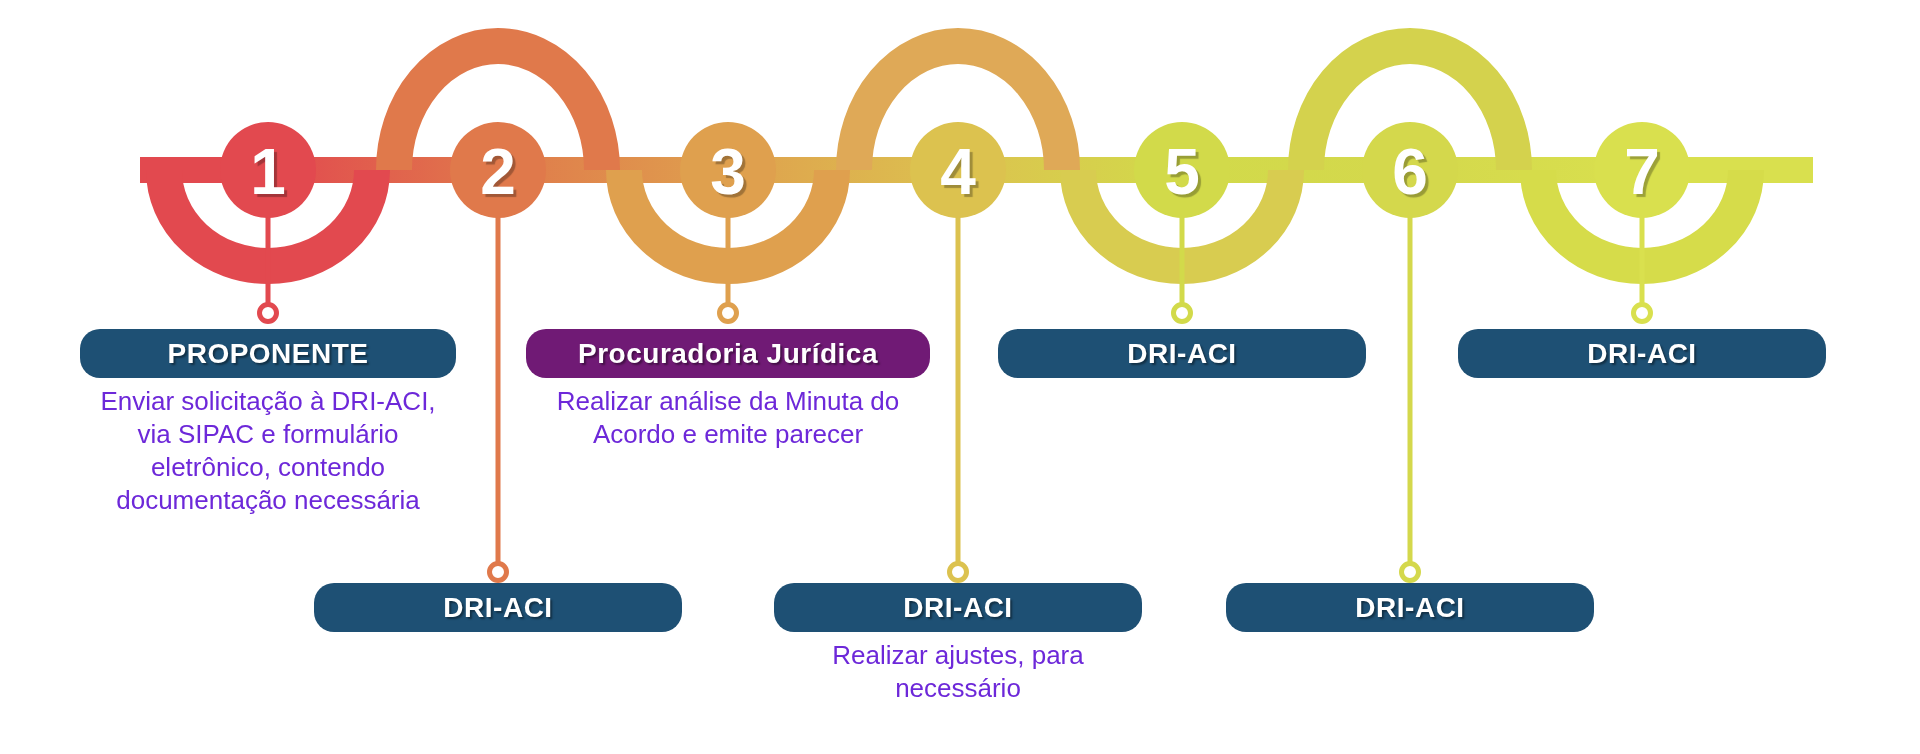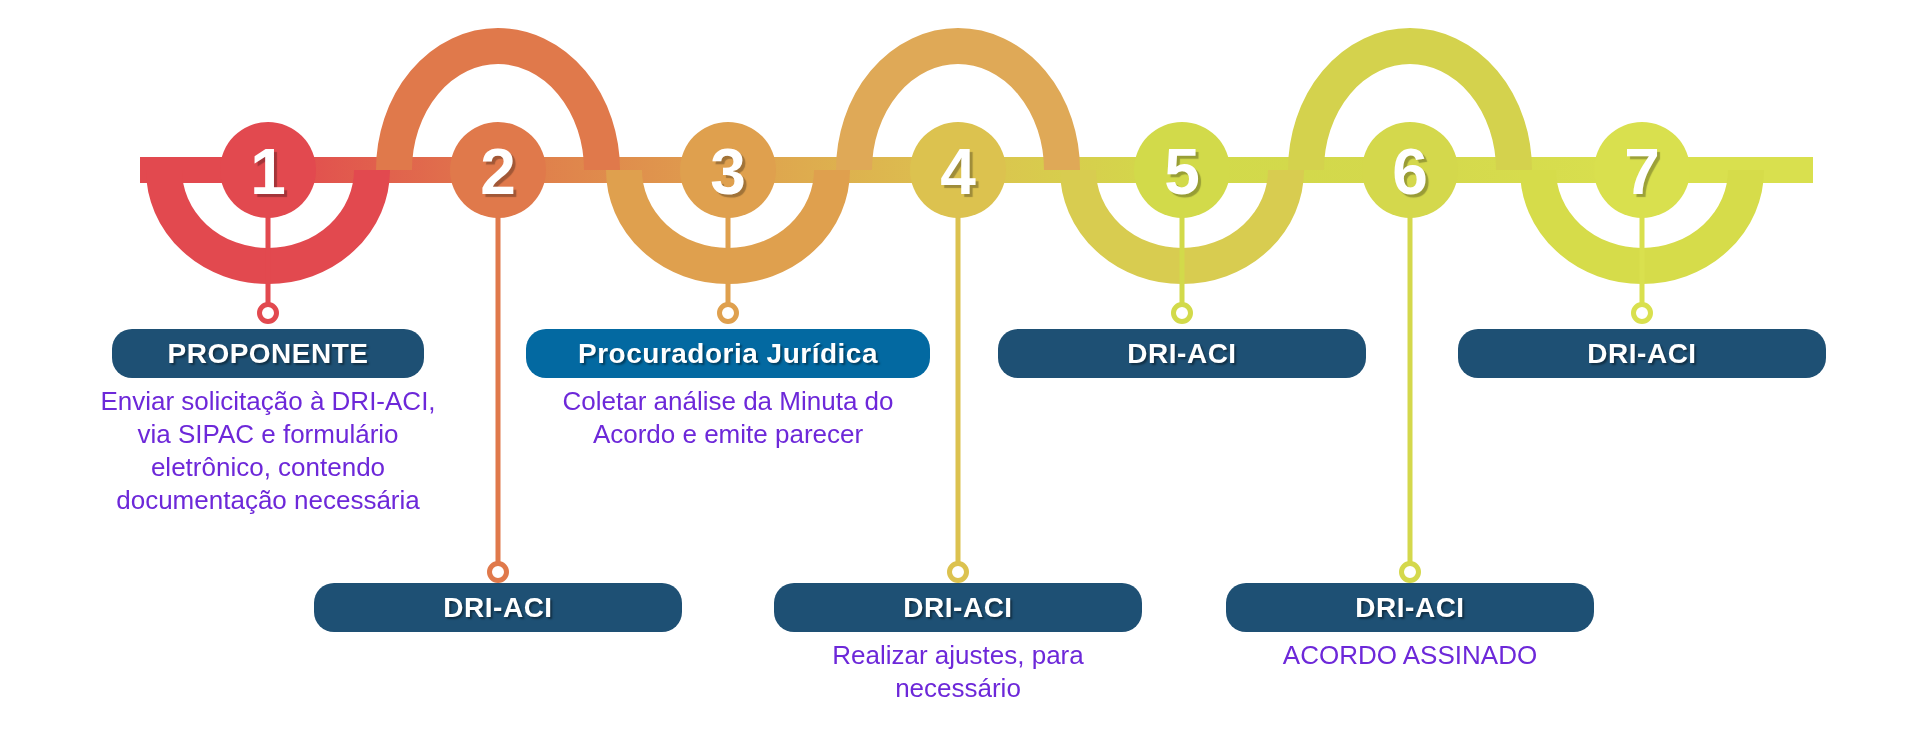--- a/index.html
+++ b/index.html
@@ -89,40 +89,40 @@
     <text class="num" x="268" y="194">1</text>
     <text class="num" x="498" y="194">2</text>
     <text class="num" x="728" y="194">3</text>
     <text class="num" x="958" y="194">4</text>
     <text class="num" x="1182" y="194">5</text>
     <text class="num" x="1410" y="194">6</text>
     <text class="num" x="1642" y="194">7</text>
   </svg>
 
   <div class="step-label" style="left:38px; top:329px;">
-    <div class="badge" style="width:312px; background:#1e5074;">
+    <div class="badge" style="width:376px; background:#1e5074;">
       <span>PROPONENTE</span>
     </div>
     <div class="desc">Enviar solicitação à DRI-ACI,
 via SIPAC e formulário
 eletrônico, contendo
 documentação necessária</div>
   </div>
 
   <div class="step-label" style="left:268px; top:583px;">
     <div class="badge" style="width:368px; background:#1e5074;">
       <span>DRI-ACI</span>
     </div>
   </div>
 
   <div class="step-label" style="left:498px; top:329px;">
-    <div class="badge" style="width:404px; background:#0369a1;">
+    <div class="badge" style="width:404px; background:#701a75;">
       <span>Procuradoria Jurídica</span>
     </div>
-    <div class="desc">Coletar análise da Minuta do
+    <div class="desc">Realizar análise da Minuta do
 Acordo e emite parecer</div>
   </div>
 
   <div class="step-label" style="left:728px; top:583px;">
     <div class="badge" style="width:368px; background:#1e5074;">
       <span>DRI-ACI</span>
     </div>
     <div class="desc">Realizar ajustes, para
 necessário</div>
   </div>
@@ -130,21 +130,20 @@
   <div class="step-label" style="left:952px; top:329px;">
     <div class="badge" style="width:368px; background:#1e5074;">
       <span>DRI-ACI</span>
     </div>
   </div>
 
   <div class="step-label" style="left:1180px; top:583px;">
     <div class="badge" style="width:368px; background:#1e5074;">
       <span>DRI-ACI</span>
     </div>
-    <div class="desc">ACORDO ASSINADO</div>
   </div>
 
   <div class="step-label" style="left:1412px; top:329px;">
     <div class="badge" style="width:368px; background:#1e5074;">
       <span>DRI-ACI</span>
     </div>
   </div>
 
 </div>
 

